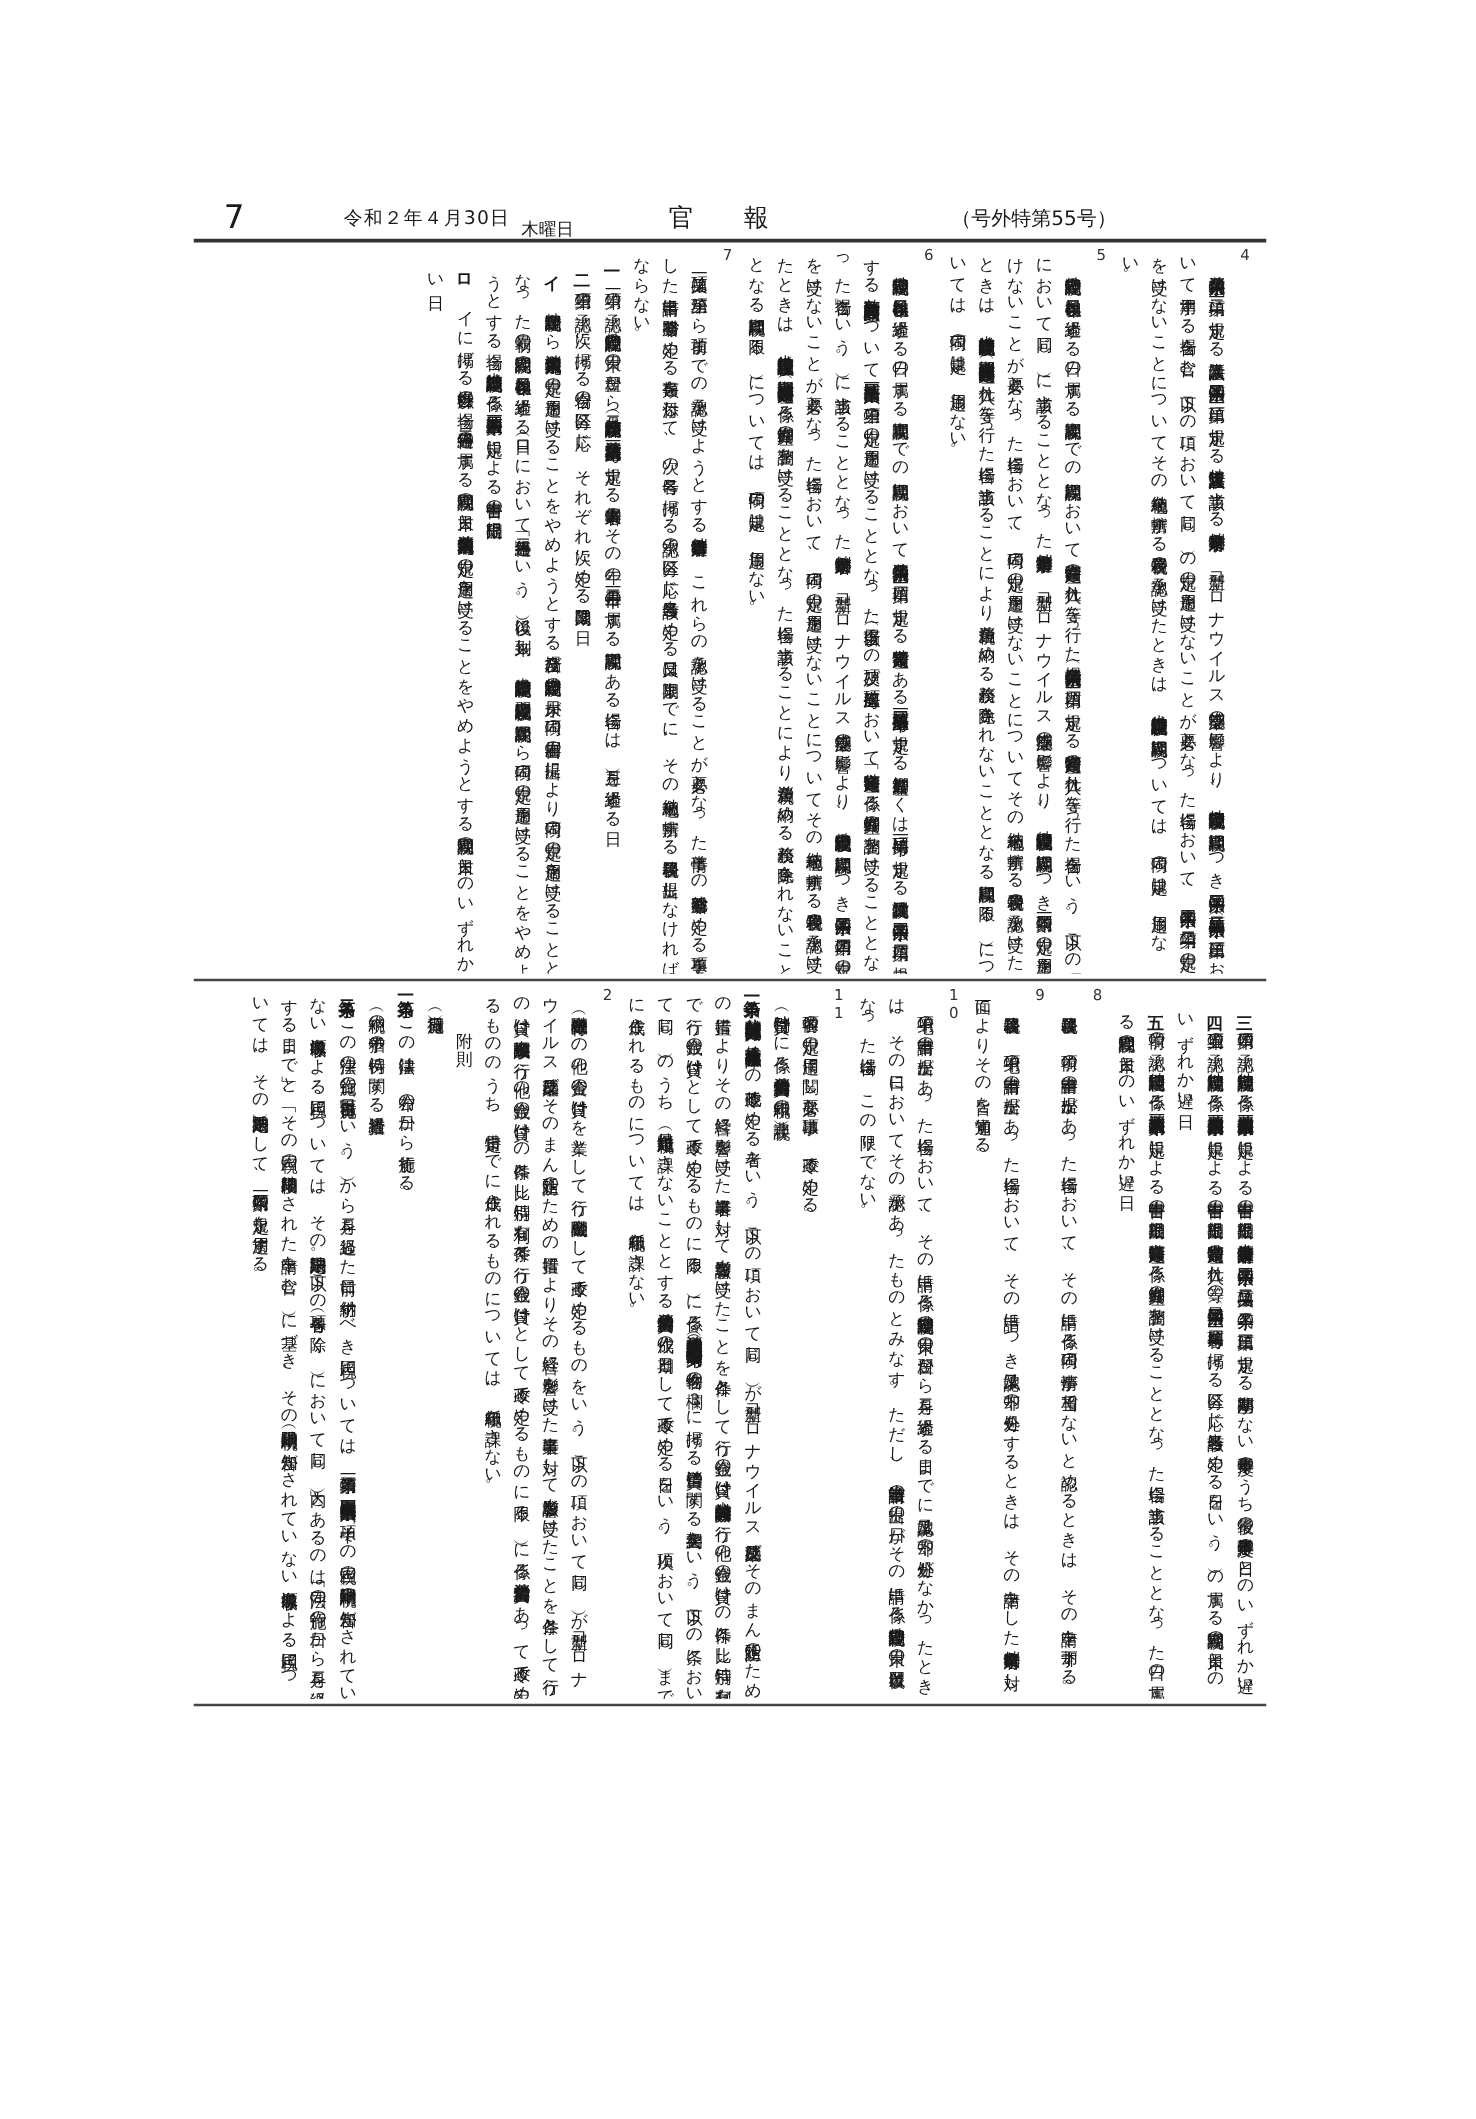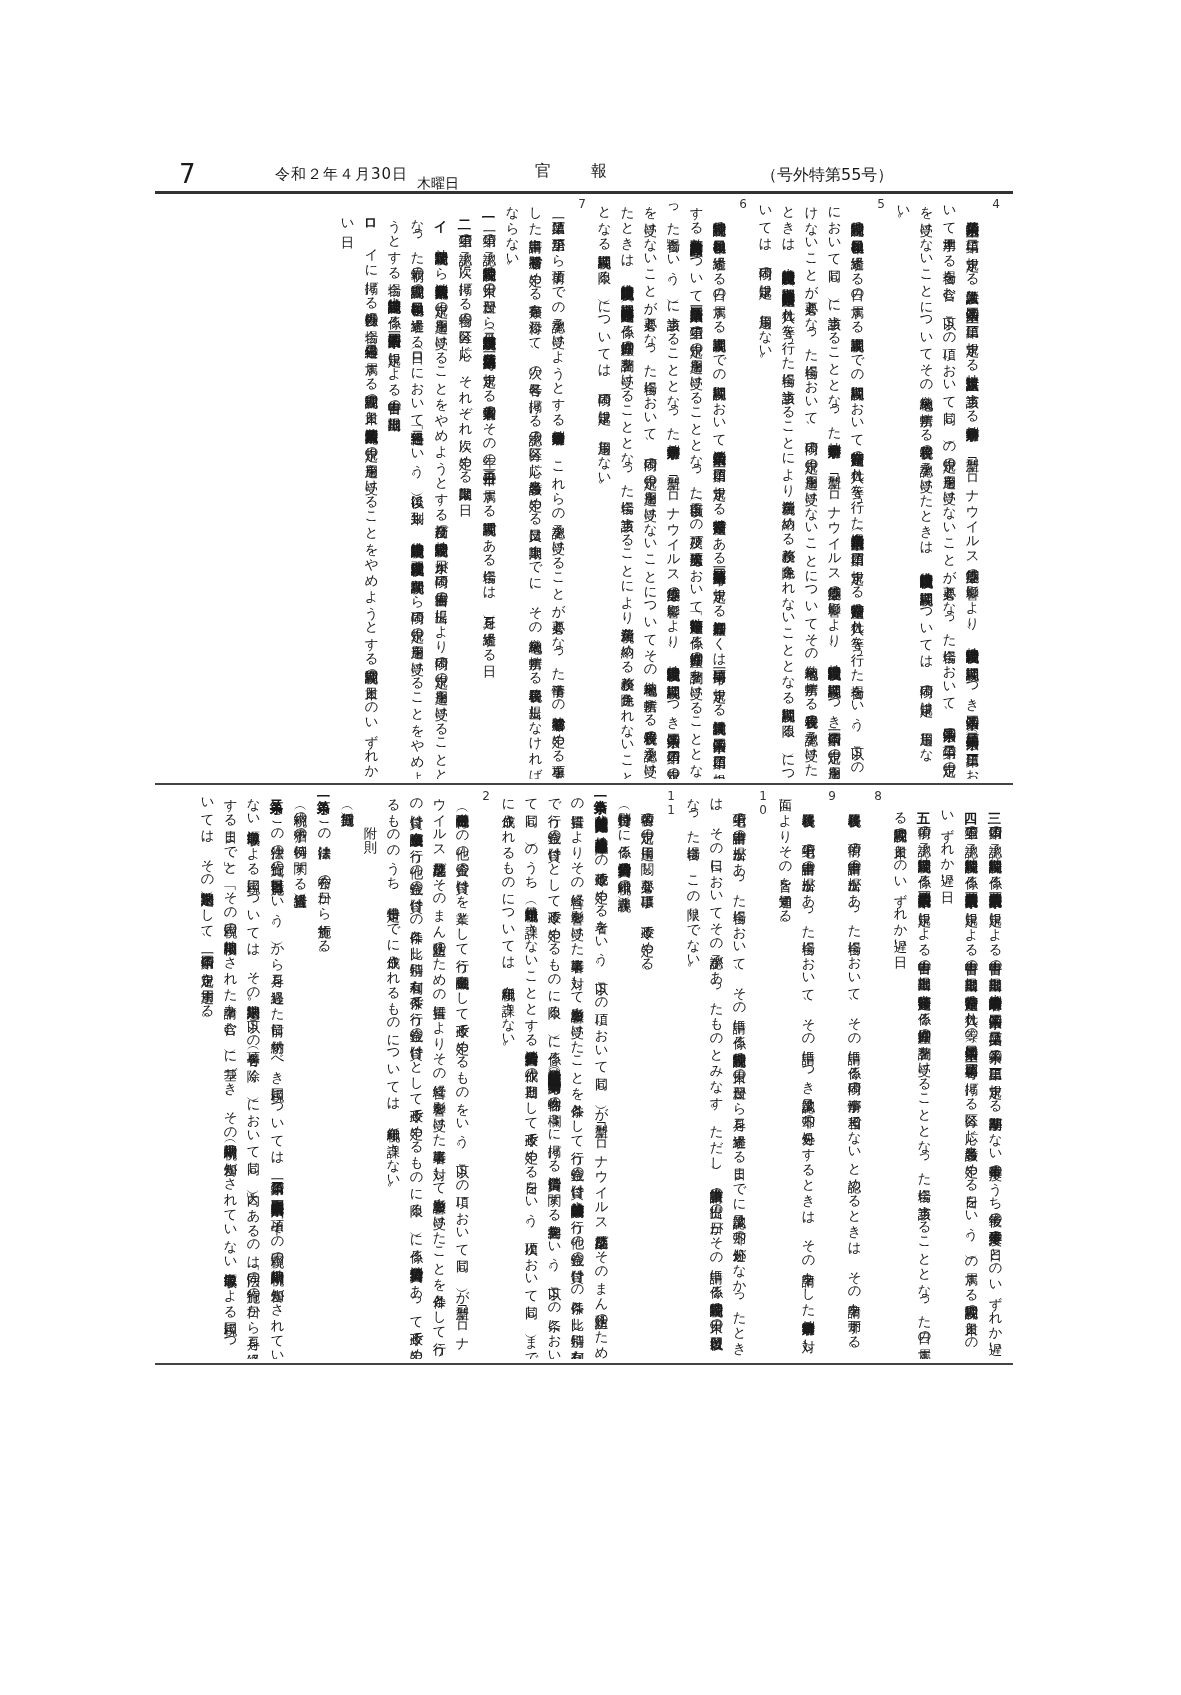--- a/index.html
+++ b/index.html
@@ -4,21 +4,21 @@
 <style>
   html, body { margin: 0; padding: 0; background: #ffffff; }
   body { width: 1181px; height: 1695px; position: relative; overflow: hidden;
          font-family: "DejaVu Sans", "Liberation Sans", sans-serif; color: #1a1a1a; }
   .page { position: absolute; left: 155px; top: 155px; width: 858px; height: 1210px; }
   .header { position: absolute; left: 0; top: 0; width: 858px; height: 34px;
             display: flex; align-items: flex-end; }
   .hdr-num { position: absolute; left: 24px; top: 4px; font-size: 26px; font-family: "DejaVu Sans", sans-serif; }
   .hdr-date { position: absolute; left: 76px; top: 10px; font-size: 15px; letter-spacing: 1px; margin-left: 44px; }
   .hdr-day { position: absolute; left: 262px; top: 20px; font-size: 14px; }
-  .hdr-title { position: absolute; left: 380px; top: 6px; font-size: 16px; letter-spacing: 40px;
+  .hdr-title { position: absolute; left: 380px; top: 6px; font-size: 20px; letter-spacing: 40px;
                font-family: Liberation Sans, sans-serif; }
   .hdr-issue { position: absolute; left: 606px; top: 10px; font-size: 16px; }
   .rule-top { position: absolute; left: 0; top: 36px; width: 858px; height: 3px; background: #333; }
   .rule-mid { position: absolute; left: 0; top: 628px; width: 858px; height: 2px; background: #444; }
   .rule-bot { position: absolute; left: 0; top: 1208px; width: 858px; height: 2px; background: #444; }
 
   .section { position: absolute; left: 6px; width: 846px; overflow: hidden; }
   .section.top { top: 42px; height: 582px; }
   .section.bottom { top: 634px; height: 570px; }
 

